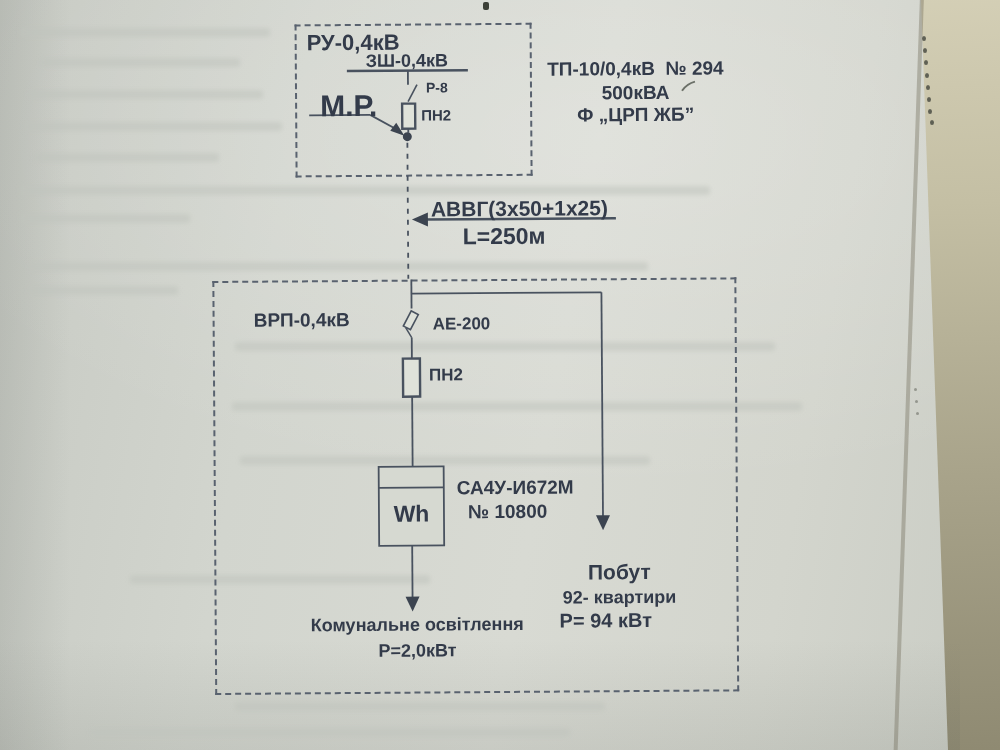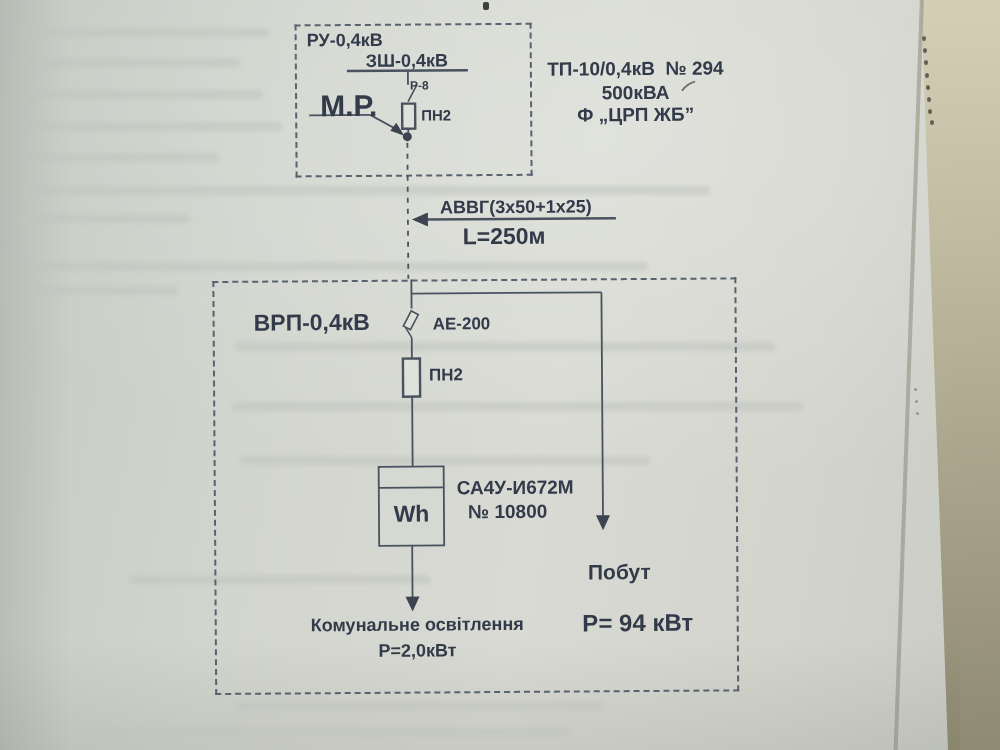--- a/index.html
+++ b/index.html
@@ -128,39 +128,40 @@
 
       <g>
         <line x1="411" y1="545" x2="411" y2="599" stroke-width="1.8"></line>
         <polygon points="411,611 404,596 418,596" fill="#3c4450" stroke="none"></polygon>
       </g>
 
       <path d="M684,92 Q689,85 697,83" stroke="#6b7068" stroke-width="2"></path>
     </g>
   </svg>
 
-  <div class="abs lbl" style="left:309px;top:29px;font-size:18px">РУ-0,4кВ</div>
+  <div class="abs lbl" style="left:309px;top:29px;font-size:22px">РУ-0,4кВ</div>
   <div class="abs lbl ctr" style="left:344px;top:50px;width:130px;font-size:18px">ЗШ-0,4кВ</div>
-  <div class="abs lbl" style="left:412px;top:79px;font-size:12px">Р-8</div>
+  <div class="abs lbl" style="left:428px;top:79px;font-size:14px">Р-8</div>
   <div class="abs lbl" style="left:423px;top:106px;font-size:15px">ПН2</div>
   <div class="abs lbl" style="left:322px;top:88px;font-size:30px">М.Р.</div>
 
   <div class="abs lbl ctr" style="left:540px;top:59px;width:195px;font-size:19px">ТП-10/0,4кВ  № 294</div>
   <div class="abs lbl ctr" style="left:540px;top:83px;width:195px;font-size:19px">500кВА</div>
   <div class="abs lbl ctr" style="left:540px;top:105px;width:195px;font-size:19px">Ф „ЦРП ЖБ”</div>
 
-  <div class="abs lbl ctr" style="left:432px;top:197px;width:170px;font-size:18px">АВВГ(3х50+1х25)</div>
+  <div class="abs lbl ctr" style="left:432px;top:197px;width:170px;font-size:21px">АВВГ(3х50+1х25)</div>
   <div class="abs lbl ctr" style="left:445px;top:223px;width:120px;font-size:23px">L=250м</div>
 
-  <div class="abs lbl" style="left:254px;top:308px;font-size:23px">ВРП-0,4кВ</div>
+  <div class="abs lbl" style="left:254px;top:308px;font-size:19px">ВРП-0,4кВ</div>
   <div class="abs lbl" style="left:433px;top:314px;font-size:17px">АЕ-200</div>
   <div class="abs lbl" style="left:429px;top:365px;font-size:17px">ПН2</div>
 
   <div class="abs lbl ctr" style="left:378px;top:500px;width:65px;font-size:23px">Wh</div>
   <div class="abs lbl" style="left:456px;top:477px;font-size:19px">СА4У-И672М</div>
   <div class="abs lbl" style="left:467px;top:501px;font-size:19px">№ 10800</div>
 
   <div class="abs lbl ctr" style="left:268px;top:614px;width:295px;font-size:18px">Комунальне освітлення</div>
   <div class="abs lbl ctr" style="left:268px;top:640px;width:295px;font-size:18px">Р=2,0кВт</div>
 
   <div class="abs lbl ctr" style="left:538px;top:561px;width:160px;font-size:21px">Побут</div>
-  <div class="abs lbl ctr" style="left:556px;top:610px;width:160px;font-size:24px">Р= 94 кВт</div>
+  <div class="abs lbl ctr" style="left:538px;top:588px;width:160px;font-size:18px">92- квартири</div>
+  <div class="abs lbl ctr" style="left:524px;top:610px;width:160px;font-size:20px">Р= 94 кВт</div>
 </div>
 
 </body></html>

